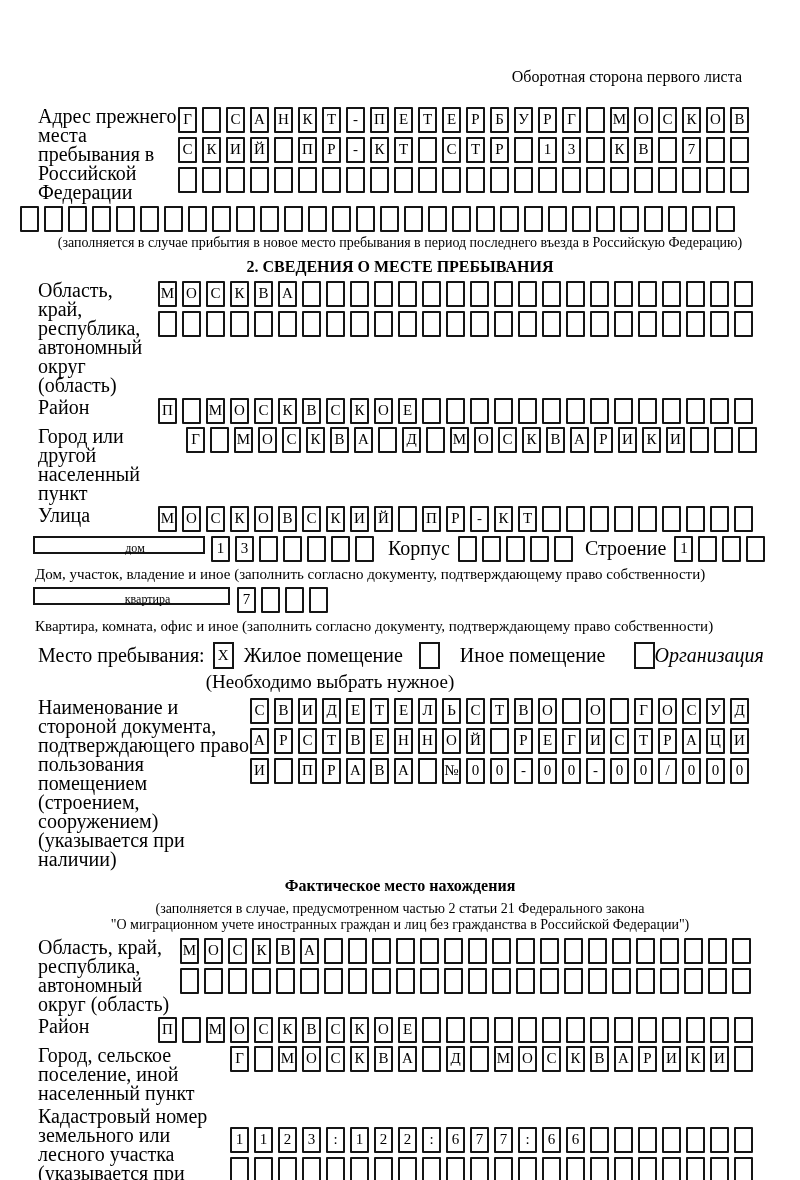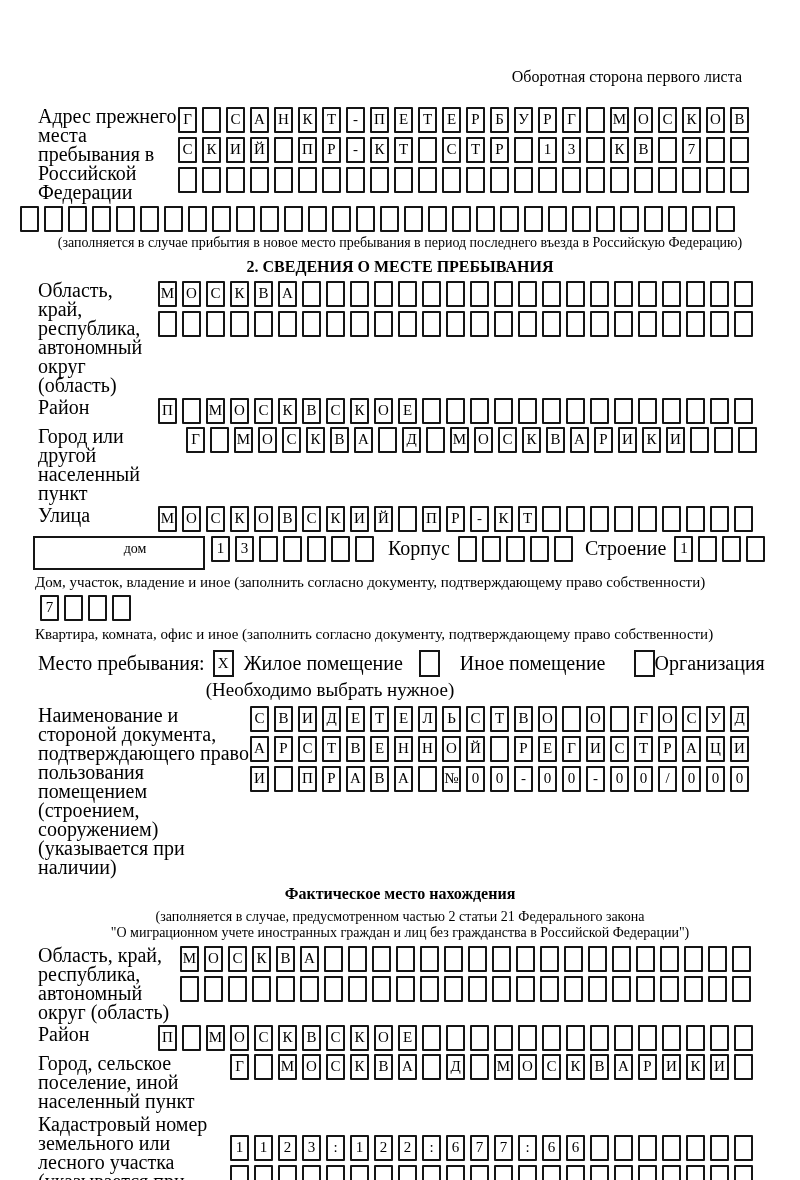--- a/index.html
+++ b/index.html
@@ -25,22 +25,22 @@
 
   .cellrow { display:flex; gap:5px; }
   .cell {
     flex:0 0 19px; width:19px; height:26px;
     border:2px solid #151515; border-radius:1px;
     text-align:center; font-size:15px; line-height:21px;
     font-family:"Liberation Serif", serif;
   }
 
   .wide-box {
-    height:34px; border:2px solid #151515;
-    text-align:center; font-size:14px; line-height:21px;padding-left:32px;
+    height:18px; border:2px solid #151515;
+    text-align:center; font-size:12px; line-height:21px;padding-left:32px;
   }
 
   .sec-title { text-align:center; font-weight:bold; font-size:16px; }
 
   .cb {
     width:21px; height:27px; border:2px solid #151515;
     text-align:center; font-size:15px; line-height:22px; flex:0 0 21px;
   }
 
   .stamp-box {
@@ -355,37 +355,38 @@
     <div class="cellrow">
         <span class="cell">1</span>
         <span class="cell"></span>
         <span class="cell"></span>
         <span class="cell"></span>
       </div>
   </div>
   <div class="note" style="margin:4px 12px 0 35px; font-size:15px;">Дом, участок, владение и иное (заполнить согласно документу, подтверждающему право собственности)</div>
 
   <div class="frow" style="margin-top:4px; margin-left:33px;">
+    <div class="wide-box" style="width:197px;">квартира</div>
     <div class="cellrow" style="margin-left:7px;">
         <span class="cell">7</span>
         <span class="cell"></span>
         <span class="cell"></span>
         <span class="cell"></span>
       </div>
   </div>
   <div class="note" style="margin:5px 0 0 35px; font-size:15px;">Квартира, комната, офис и иное (заполнить согласно документу, подтверждающему право собственности)</div>
 
   <div class="frow" style="margin-top:7px; align-items:center;">
     <div class="lbl">Место пребывания:</div>
     <div class="cb" style="margin-left:8px;">X</div>
     <div class="lbl" style="margin-left:10px;">Жилое помещение</div>
     <div class="cb" style="margin-left:16px;"></div>
     <div class="lbl" style="margin-left:20px;text-align:right;">Иное помещение</div>
     <div class="cb" style="margin-left:28px;"></div>
-    <div class="lbl" style="">Организация</div>
+    <div class="lbl" style="font-style:italic;">Организация</div>
   </div>
   <div class="note" style="margin-left:105px; width:450px; text-align:center; margin-top:2px; font-size:19px;">(Необходимо выбрать нужное)</div>
 
   <div class="frow" style="margin-top:5px;">
     <div class="lbl" style="width:212px;">Наименование и стороной документа, подтверждающего право пользования помещением (строением, сооружением) (указывается при наличии)</div>
     <div class="rowstack">
       <div class="cellrow">
           <span class="cell">С</span>
           <span class="cell">В</span>
           <span class="cell">И</span>

